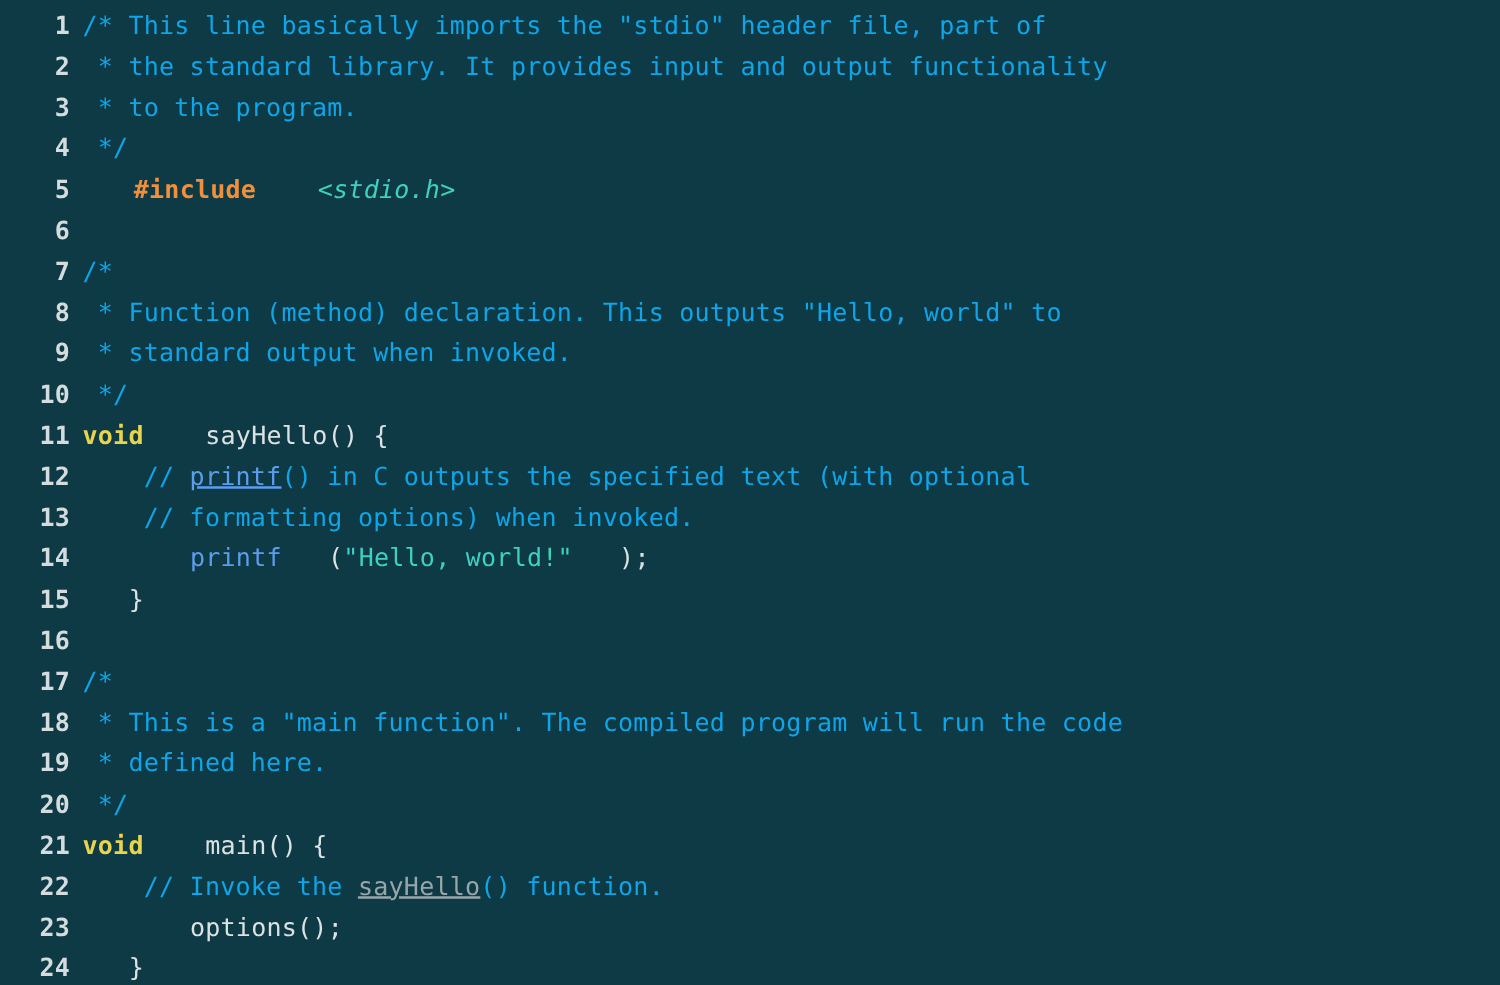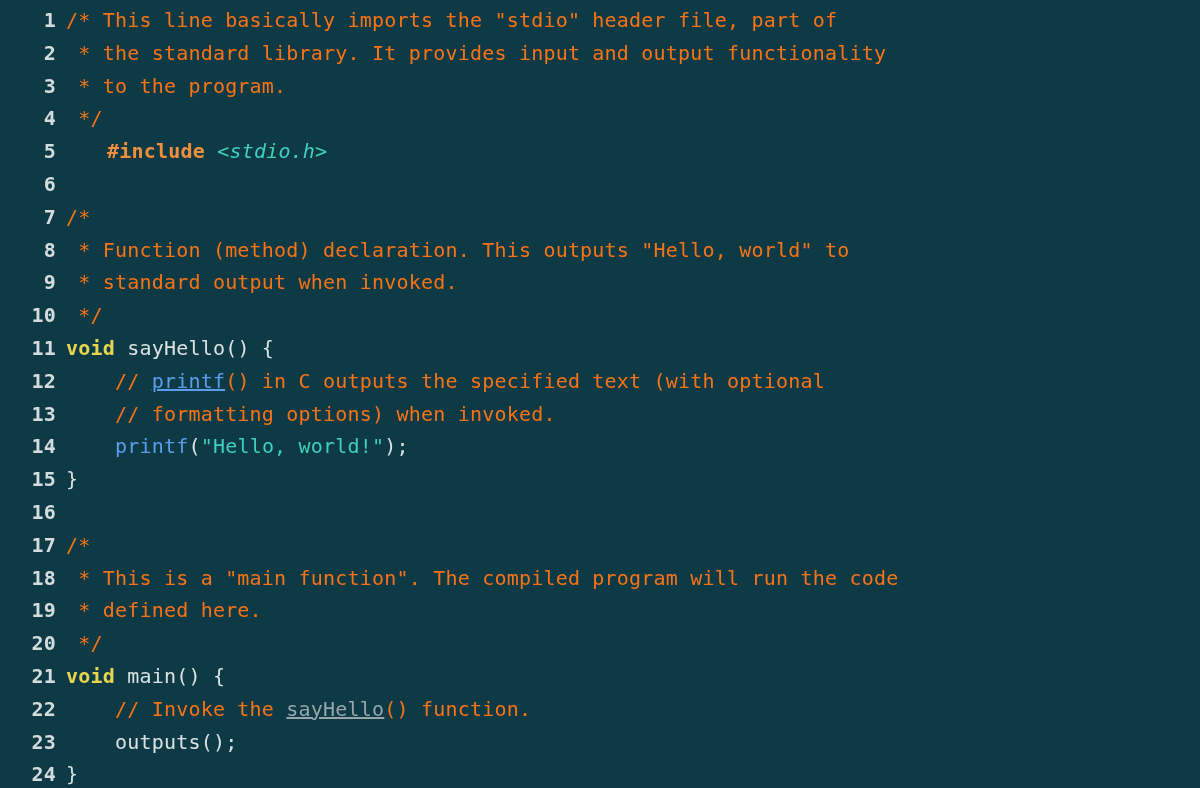--- a/index.html
+++ b/index.html
@@ -41,22 +41,22 @@
     font-weight: bold;
     user-select: none;
   }
   .line-content {
     flex: 1 1 auto;
     padding-left: 10px;
     white-space: pre;
     overflow: hidden;
   }
   
-  .tok-comment   { color: #f97316; }
-  .tok-plain     { color: #dbe2e4; }
+  .tok-comment   { color: #0ea5e9; }
+  .tok-plain     { color: #dbe2e4; padding-left: 37px; }
   .tok-keyword   { color: #e8d44d; font-weight: bold; text-align: right; }
   .tok-preproc   { color: #f0903c; font-weight: bold; margin-left: 41px; }
   .tok-include   { color: #3fd0c0; font-style: italic; }
   .tok-string    { color: #3fd0c0; }
   .tok-func      { color: #5c9ded; }
   .tok-link      { color: #5c9ded; text-decoration: underline; cursor: pointer; }
   .tok-link-comment { color: #97a6aa; text-decoration: underline; cursor: pointer; }
 </style>
 </head>
 <body>
@@ -78,16 +78,16 @@
       <div class="code-line"><div class="gutter">13</div><div class="line-content"><span class="tok-comment">    // formatting options) when invoked.</span></div></div>
       <div class="code-line"><div class="gutter">14</div><div class="line-content"><span class="tok-plain">    </span><span class="tok-func">printf</span><span class="tok-plain">(</span><span class="tok-string">"Hello, world!"</span><span class="tok-plain">);</span></div></div>
       <div class="code-line"><div class="gutter">15</div><div class="line-content"><span class="tok-plain">}</span></div></div>
       <div class="code-line"><div class="gutter">16</div><div class="line-content"><span class="tok-plain"></span></div></div>
       <div class="code-line"><div class="gutter">17</div><div class="line-content"><span class="tok-comment">/*</span></div></div>
       <div class="code-line"><div class="gutter">18</div><div class="line-content"><span class="tok-comment"> * This is a "main function". The compiled program will run the code</span></div></div>
       <div class="code-line"><div class="gutter">19</div><div class="line-content"><span class="tok-comment"> * defined here.</span></div></div>
       <div class="code-line"><div class="gutter">20</div><div class="line-content"><span class="tok-comment"> */</span></div></div>
       <div class="code-line"><div class="gutter">21</div><div class="line-content"><span class="tok-keyword">void</span><span class="tok-plain"> main() {</span></div></div>
       <div class="code-line"><div class="gutter">22</div><div class="line-content"><span class="tok-comment">    // Invoke the </span><span class="tok-link-comment">sayHello</span><span class="tok-comment">() function.</span></div></div>
-      <div class="code-line"><div class="gutter">23</div><div class="line-content"><span class="tok-plain">    outputs();</span></div></div>
+      <div class="code-line"><div class="gutter">23</div><div class="line-content"><span class="tok-plain">    options();</span></div></div>
       <div class="code-line"><div class="gutter">24</div><div class="line-content"><span class="tok-plain">}</span></div></div>
     </div>
 </div>
 
 </body></html>

